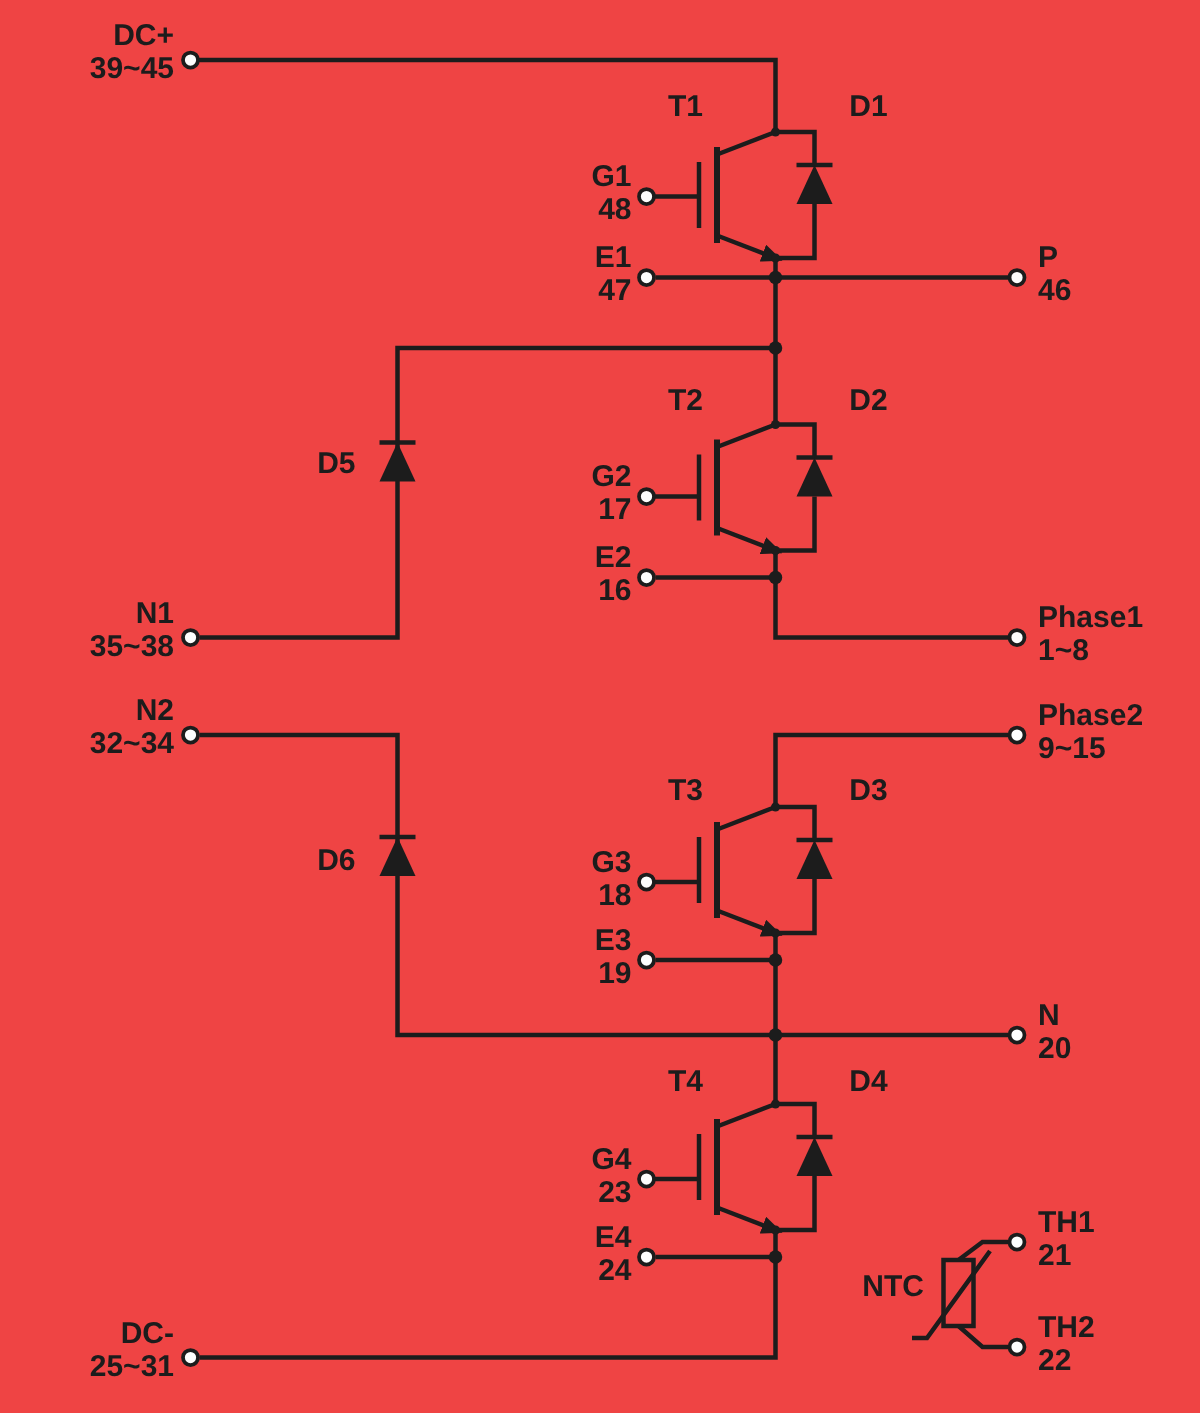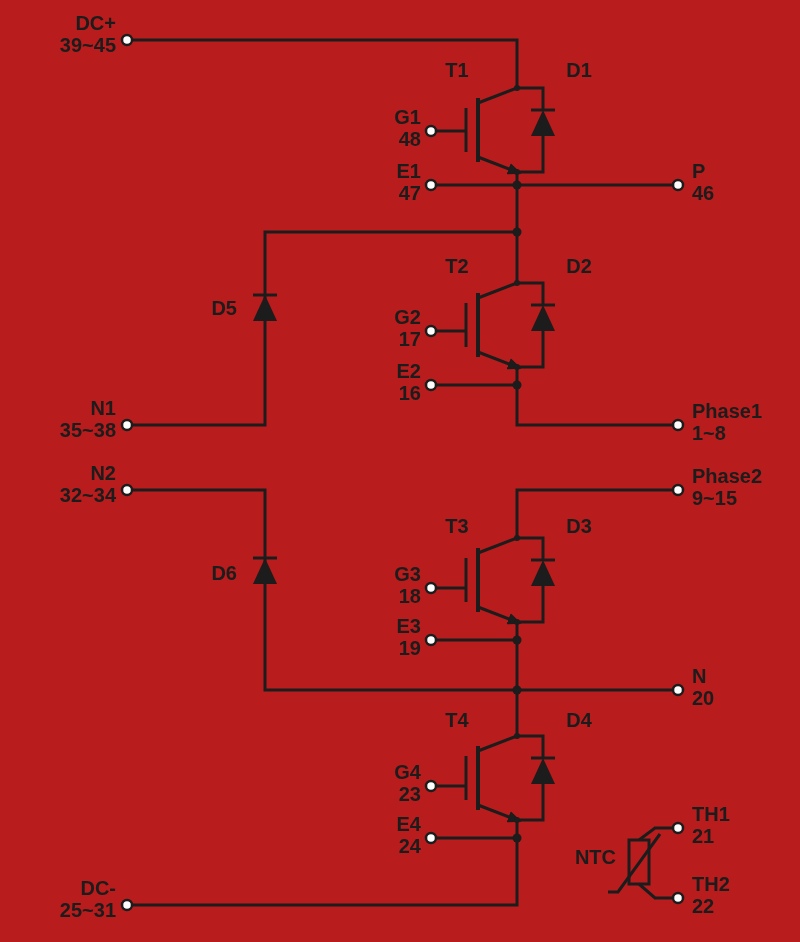--- a/index.html
+++ b/index.html
@@ -4,21 +4,21 @@
 <style>
   html, body {
     margin: 0;
     padding: 0;
     background: #fdfdfd;
   }
   .canvas {
     width: 800px;
     height: 942px;
     position: relative;
-    background: #b91c1c;
+    background: #ef4444;
     font-family: "Liberation Sans", sans-serif;
     text-align: center;
   }
   svg text {
     font-family: "Liberation Sans", sans-serif;
     font-weight: bold;
     font-size: 20px;
     fill: #1c1c1c;
   }
   svg .wire {

